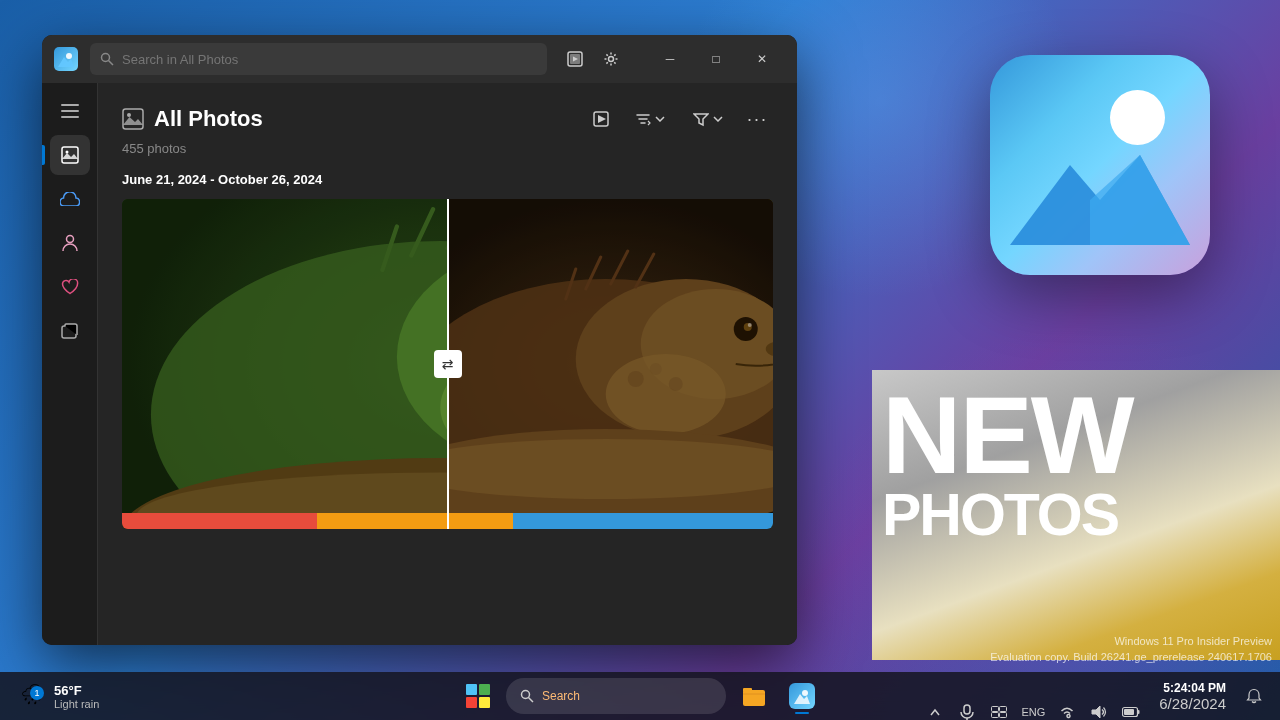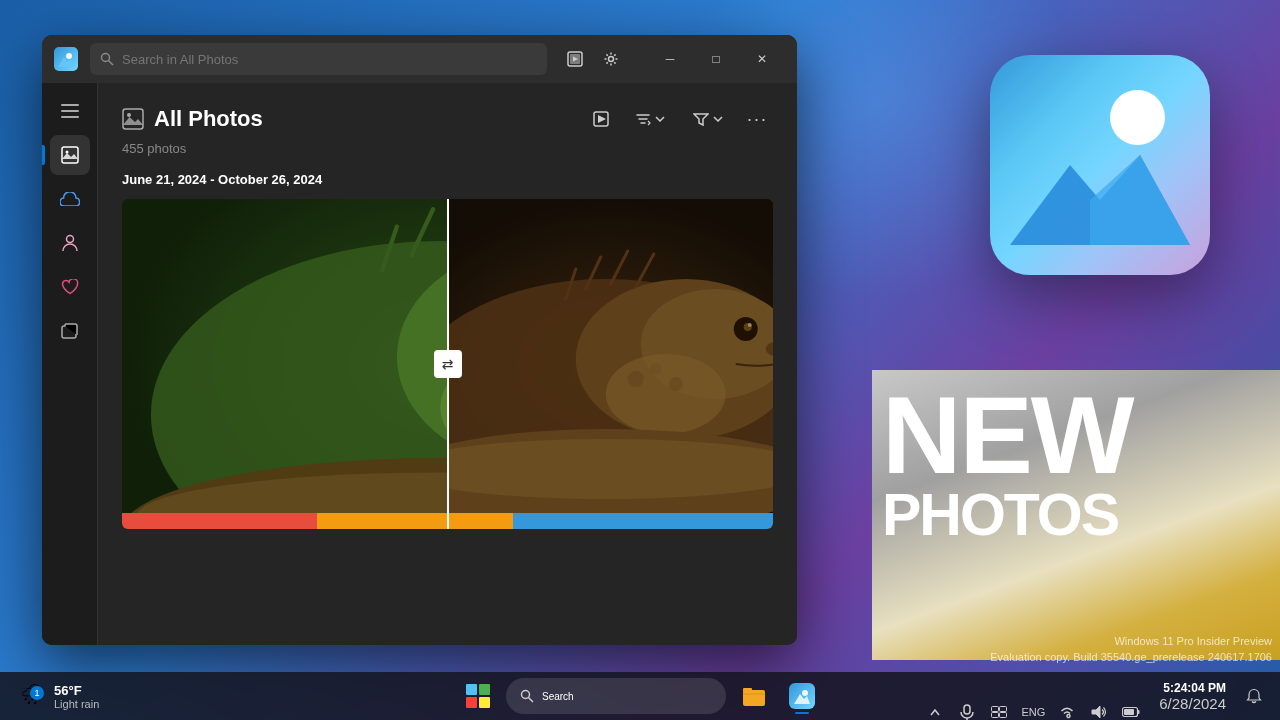--- a/index.html
+++ b/index.html
@@ -423,21 +423,21 @@
       height: 36px;
       background: rgba(255,255,255,0.12);
       border-radius: 20px;
       display: flex;
       align-items: center;
       padding: 0 14px;
       gap: 8px;
       cursor: pointer;
       min-width: 220px;
     }
-    .search-taskbar span { color: #ffffff; font-size: 10px; }
+    .search-taskbar span { color: #fdba74; font-size: 12px; }
     .taskbar-app {
       width: 40px; height: 40px;
       border-radius: 8px;
       background: transparent;
       border: none;
       cursor: pointer;
       display: flex;
       align-items: center;
       justify-content: center;
       font-size: 20px;
@@ -766,21 +766,21 @@
         <div class="comparison-handle">⇄</div>
 
         <div class="bottom-strip"></div>
       </div>
     </div>
   </div>
 </div>
 
 <div class="watermark">
   <div class="watermark-text">Windows 11 Pro Insider Preview</div>
-  <div class="watermark-text">Evaluation copy. Build 35540.ge_prerelease 240617.1706</div>
+  <div class="watermark-text">Evaluation copy. Build 26241.ge_prerelease 240617.1706</div>
 </div>
 
 <div class="taskbar">
 
   <div class="taskbar-left">
     <div class="weather-widget">
       <div class="weather-icon" style="position:relative;">
         <span style="font-size:20px;">🌧</span>
         <div class="notification-badge">1</div>
       </div>

